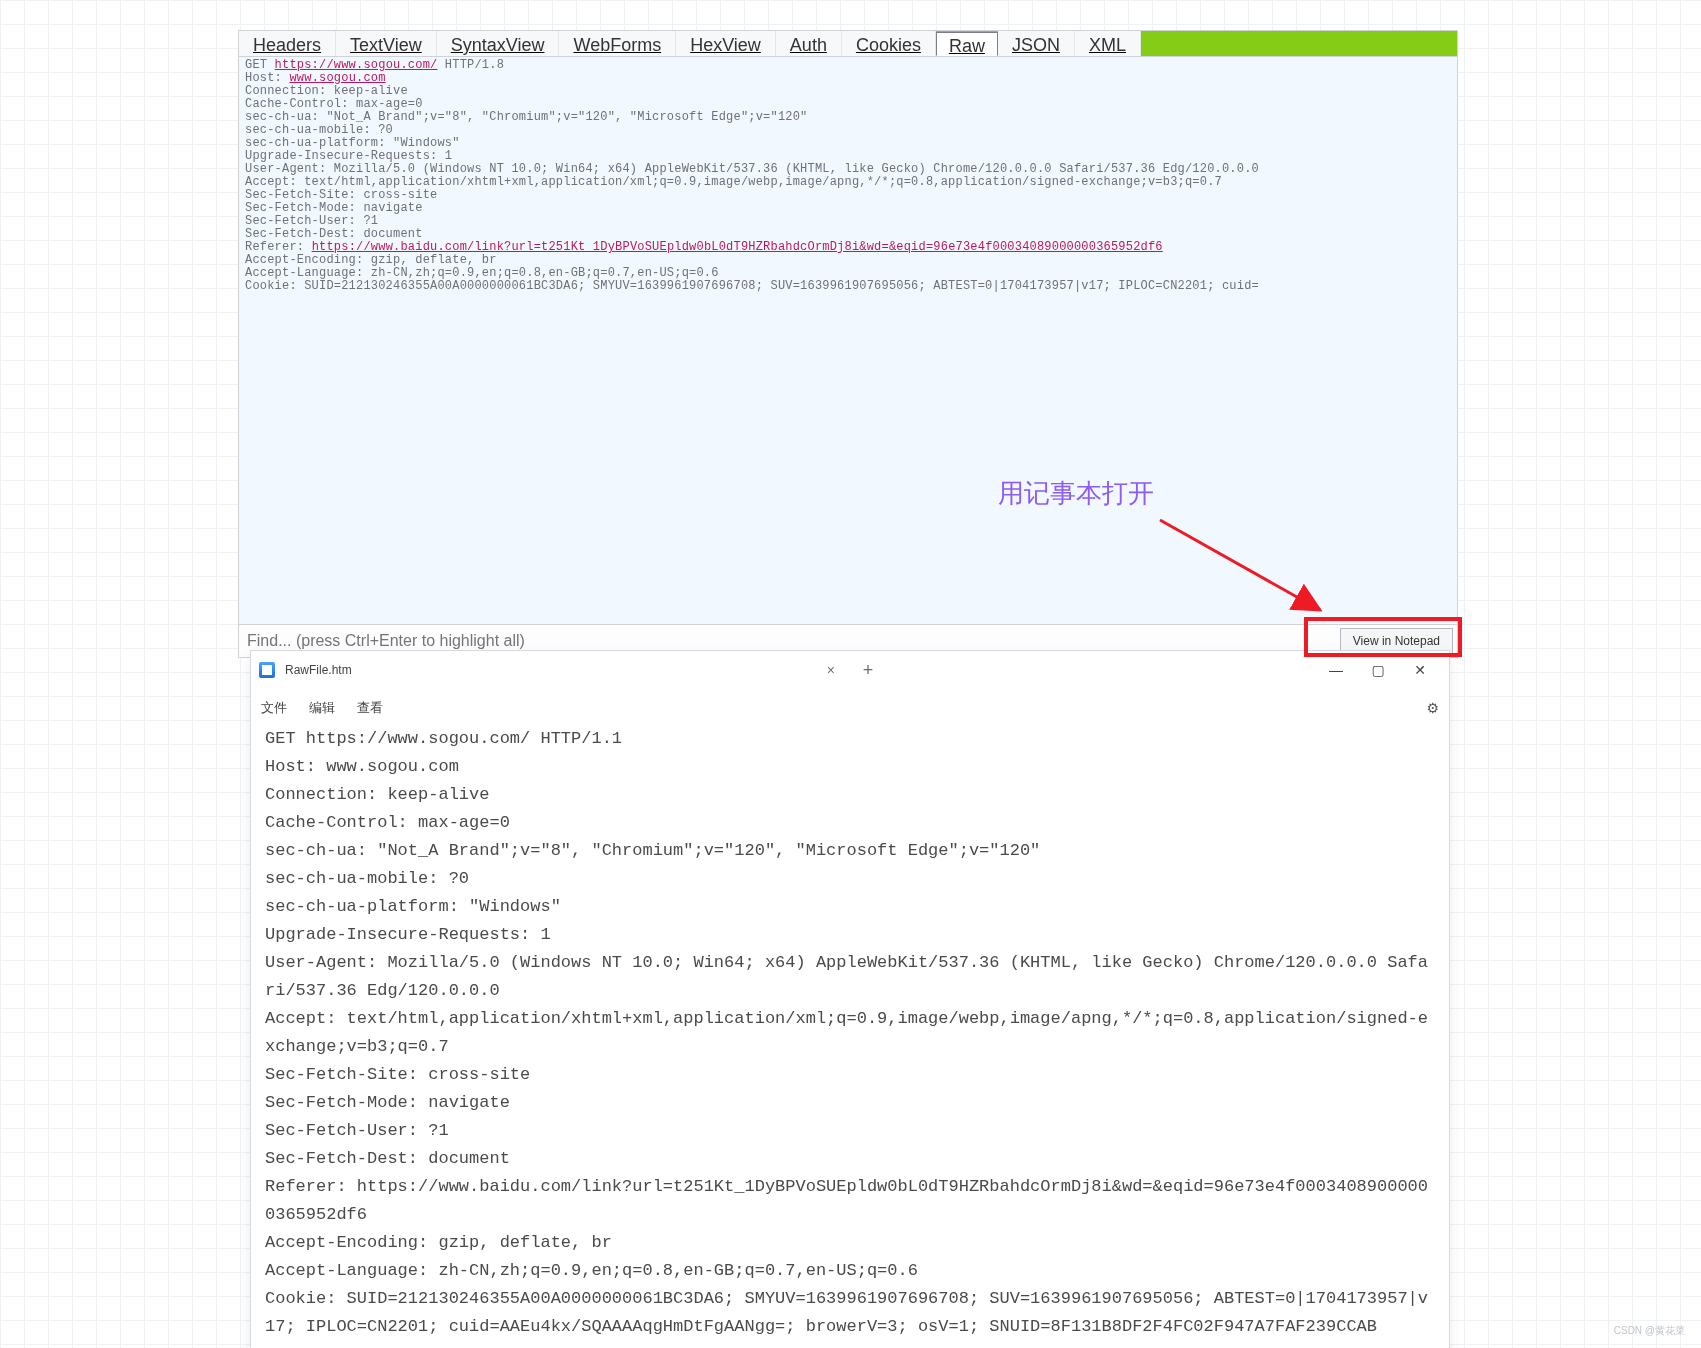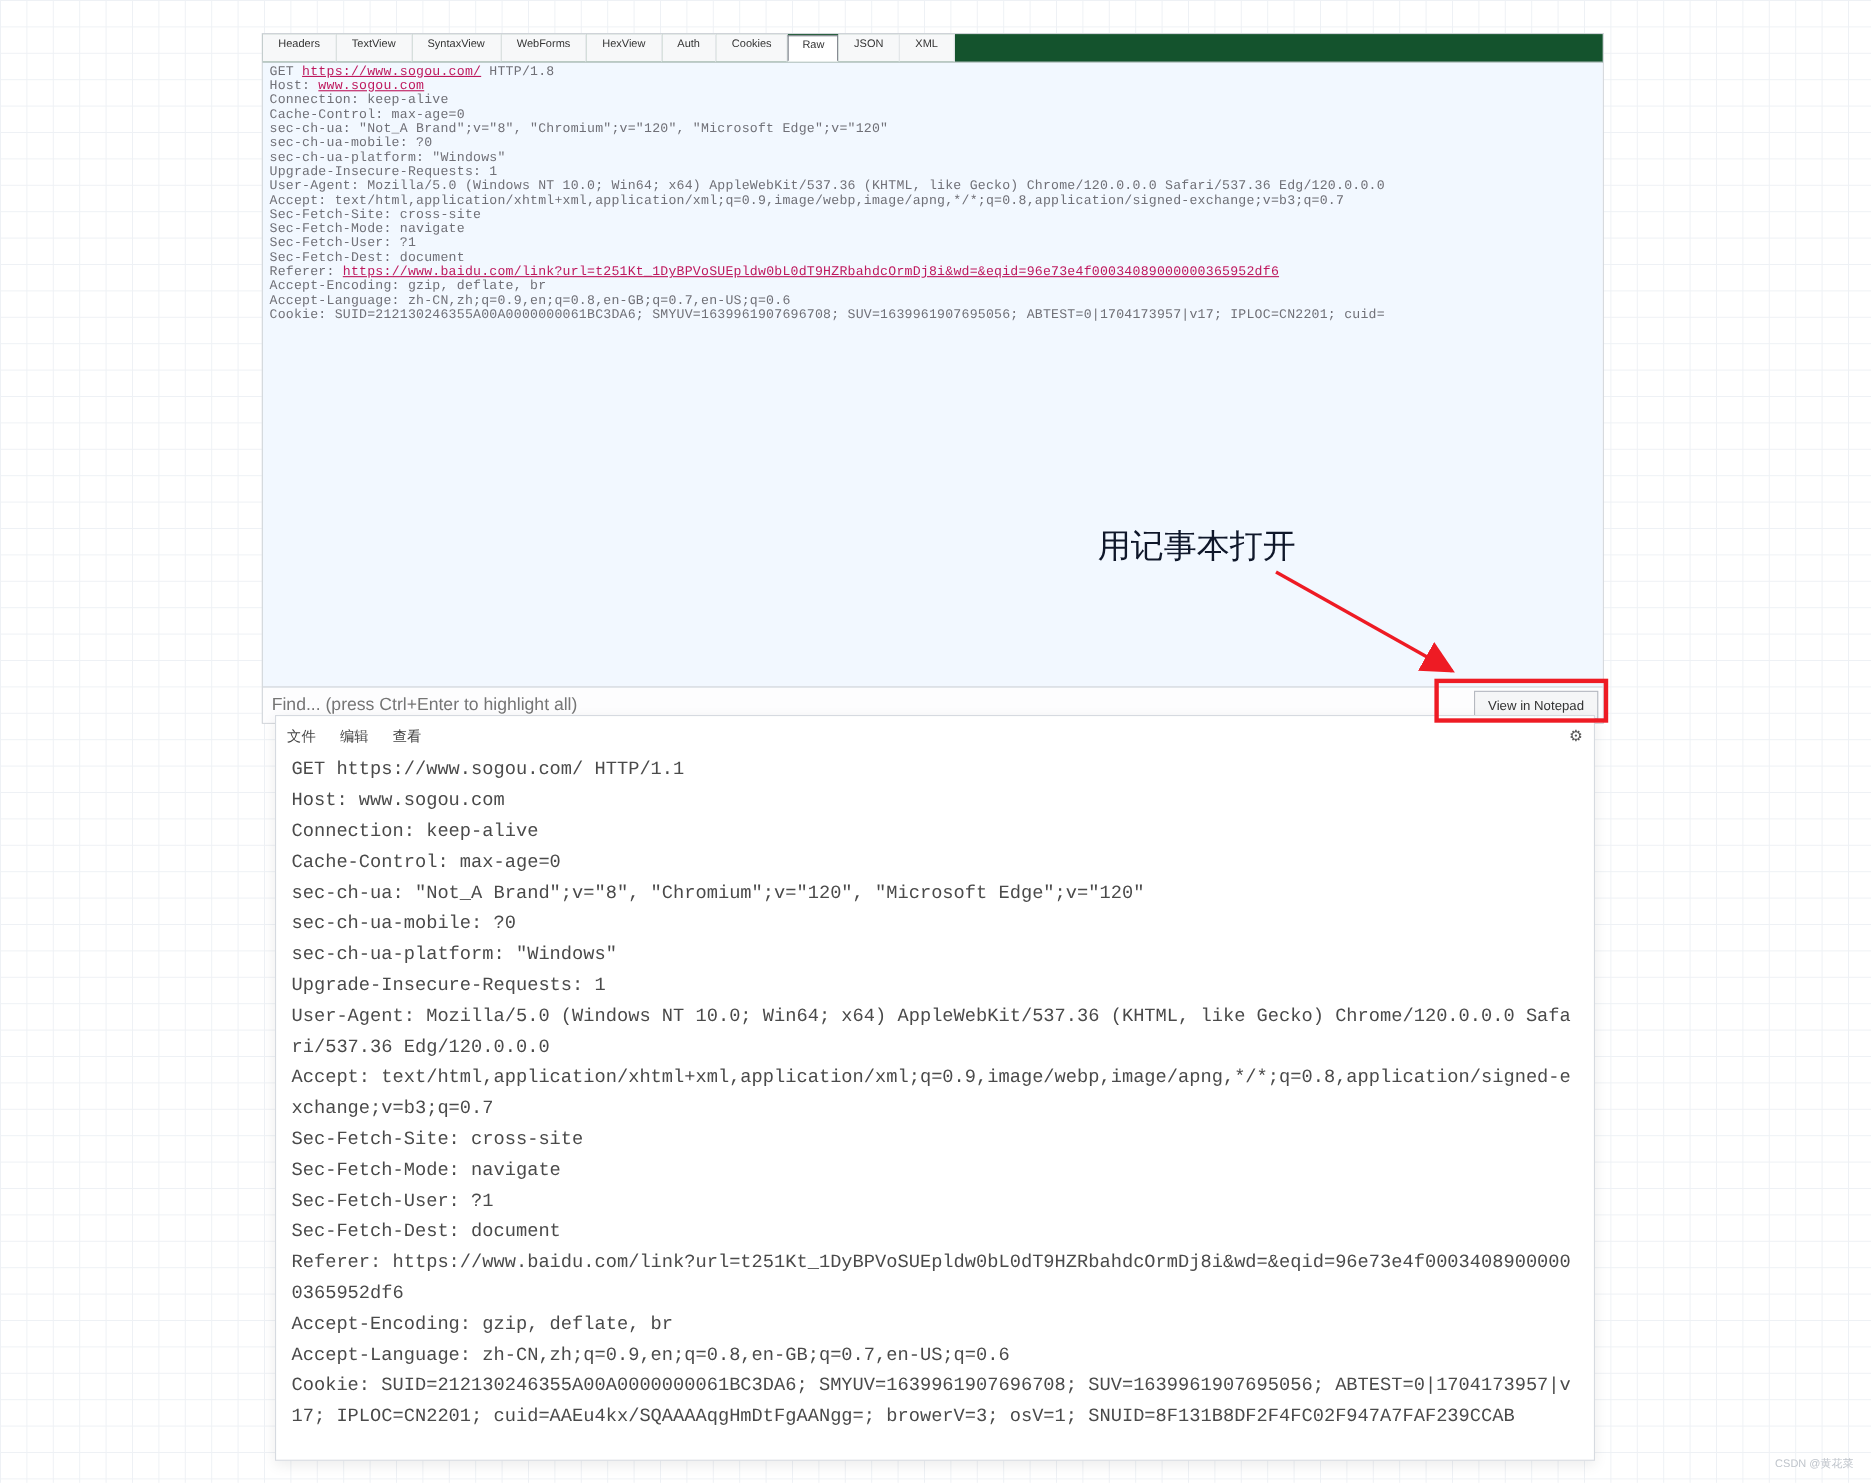--- a/index.html
+++ b/index.html
@@ -23,24 +23,25 @@
     width: 1220px;
     z-index: 1;
   }
   
   .fiddler-panel {
     background: #f5f6f7;
     border: 1px solid #cfd3d8;
   }
   .tabs {
     display: flex;
-    background: #14532d;
+    background: #84cc16;
     height: 26px;
     border-bottom: 1px solid #cfd3d8;
-    font-size: 10px;
+    font-size: 18px;
+    text-decoration: underline;
   }
   .tab {
     padding: 4px 14px 0 14px;
     border-right: 1px solid #e4e7ea;
     color: #333;
     background: #f7f8f9;
     cursor: pointer;
     white-space: nowrap;
   }
   .tab.active {
@@ -95,22 +96,22 @@
   }
   .red-border {
     position: absolute;
     border: 4px solid #ee1b24;
     pointer-events: none;
     z-index: 5;
   }
   
   .annotation-text {
     position: absolute;
-    color: #0f172a;
-    font-size: 30px;
+    color: #8b5cf6;
+    font-size: 26px;
     font-weight: 400;
     z-index: 5;
   }
   .arrow-svg { position: absolute; z-index: 5; pointer-events:none; }
   
   .notepad {
     position: absolute;
     left: 250px; top: 650px;
     width: 1200px;
     background: #fff;
@@ -229,20 +230,30 @@
 <svg class="arrow-svg" style="left:1150px; top:510px;" width="200" height="120">
   <defs>
     <marker id="ah" markerWidth="12" markerHeight="12" refX="9" refY="5" orient="auto">
       <path d="M0,0 L10,5 L0,10 Z" fill="#ee1b24"></path>
     </marker>
   </defs>
   <line x1="10" y1="10" x2="170" y2="100" stroke="#ee1b24" stroke-width="3" marker-end="url(#ah)"></line>
 </svg>
 
 <div class="notepad">
+  <div class="notepad-titlebar">
+    <span class="doc-icon"></span>
+    <span class="title">RawFile.htm</span>
+    <span class="tab-close">×</span>
+    <span class="tab-add">+</span>
+    <span style="flex:1"></span>
+    <span class="win-btn">—</span>
+    <span class="win-btn">▢</span>
+    <span class="win-btn">✕</span>
+  </div>
   <div class="notepad-menubar">
     <span>文件</span>
     <span>编辑</span>
     <span>查看</span>
     <span class="spacer"></span>
     <span class="gear">⚙</span>
   </div>
   <div class="notepad-body">GET https://www.sogou.com/ HTTP/1.1
 Host: www.sogou.com
 Connection: keep-alive

